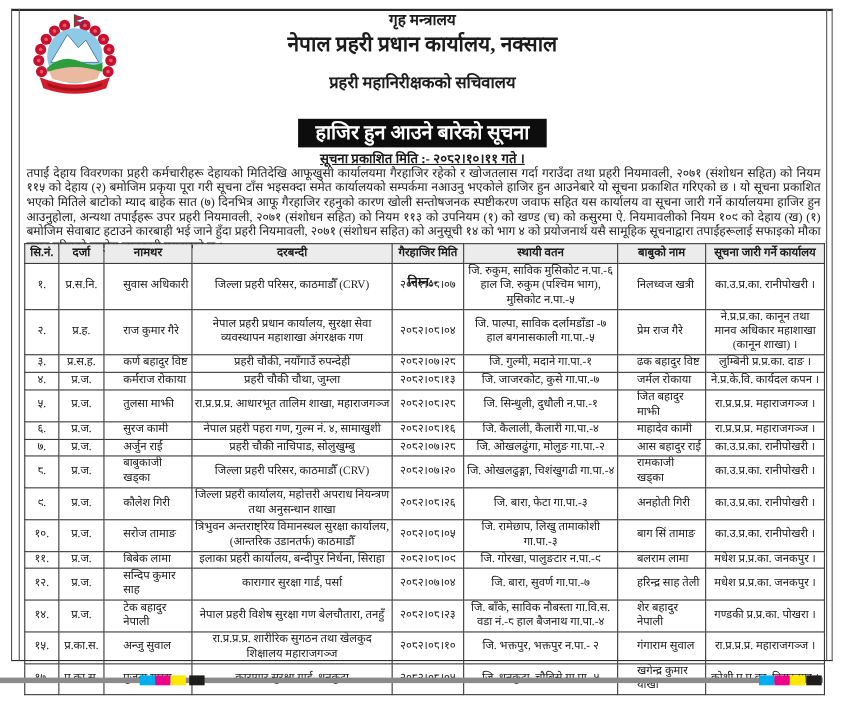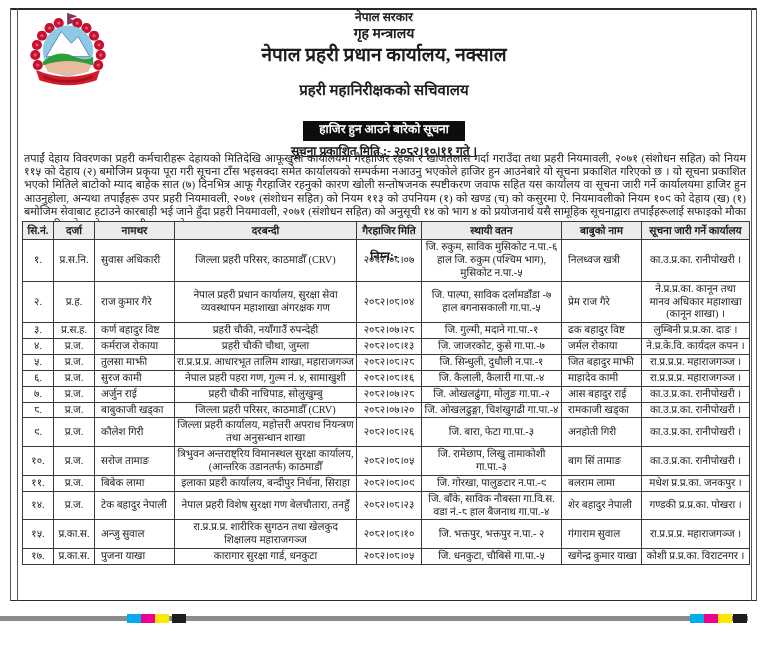--- a/index.html
+++ b/index.html
@@ -15,41 +15,41 @@
 
   
   .header-block{position:absolute;left:0;top:11px;width:768px;text-align:center;line-height:1.15;}
   .h-gov{font-size:12px;font-weight:bold;margin:0;}
   .h-ministry{font-size:14px;font-weight:bold;margin:1px 0 0;}
   .h-office{font-size:19px;font-weight:bold;margin:2px 0 16px;}
   .h-secretariat{font-size:15px;font-weight:bold;margin:2px 0 0;}
   .h-dept{font-size:14px;font-weight:bold;margin:1px 0 0;}
   .h-section{font-size:13px;font-weight:bold;margin:1px 0 0;}
   .notice-box{display:inline-block;margin:4px 0 0;background:#0d0d0d;color:#ffffff;
-    font-size:12px;font-weight:bold;padding:2px 16px 4px;}
+    font-size:18px;font-weight:bold;padding:2px 16px 4px;}
   .h-date{font-size:12px;font-weight:bold;margin:4px 0 0;text-decoration:underline;}
 
   
   .emblem{position:absolute;left:26px;top:10px;width:84px;height:90px;}
 
   
   .paragraph{position:absolute;left:24px;top:152px;width:722px;
     font-size:11px;line-height:13.2px;text-align:justify;}
   .nimna{position:absolute;left:0;top:204px;width:768px;text-align:center;
     font-size:11.5px;font-weight:bold;margin-top:44px;}
 
   
   table.notice{position:absolute;left:22px;top:221px;width:727px;
     border-collapse:collapse;table-layout:fixed;
     font-size:10.3px;line-height:1.25;}
   table.notice th,table.notice td{border:1px solid #3a3a3a;padding:1px 2px;
     vertical-align:middle;text-align:center;overflow:hidden;}
   table.notice{border:1.5px solid #222;}
   table.notice th{background:#ececec;font-weight:bold;font-size:10.5px;padding:2px 1px;}
-  table.notice td.col-2,table.notice td.col-6{text-align:left;padding-left:6px;}
+  table.notice td.col-2,table.notice td.col-6{text-align:left;padding-left:17px;}
   col.c0{width:31px;} col.c1{width:41px;} col.c2{width:80px;} col.c3{width:182px;}
   col.c4{width:65px;} col.c5{width:140px;} col.c6{width:80px;} col.c7{width:108px;}
 
   
   .print-bar{position:absolute;left:0;top:616px;width:748px;height:5px;background:#8b8b8b;}
   .patch{position:absolute;top:614px;width:14px;height:9px;}
   .pg1-c{left:127px;} .pg1-m{left:141px;} .pg1-y{left:155px;} .pg1-k{left:172px;}
   .pg2-c{left:690px;} .pg2-m{left:704px;} .pg2-y{left:718px;} .pg2-k{left:733px;}
 </style>
 </head>
@@ -102,21 +102,20 @@
 
     <rect x="49" y="0" width="1.6" height="14" fill="#7a4a21"></rect>
     <path d="M50.5,1 L60,4 L50.5,7 Z" fill="#d31c2a" stroke="#1d3c8f" stroke-width="0.8"></path>
     <path d="M50.5,7 L60,10 L50.5,13 Z" fill="#d31c2a" stroke="#1d3c8f" stroke-width="0.8"></path>
 
     <path d="M12,68 Q50,84 88,68 L84,80 Q50,92 16,80 Z" fill="#d31c2a"></path>
     <path d="M20,74 Q50,86 80,74 L79,78 Q50,88 21,78 Z" fill="#a80f1e"></path>
   </svg>
 
   <div class="header-block">
-    <p class="h-gov">नेपाल सरकार</p>
     <p class="h-ministry">गृह मन्त्रालय</p>
     <p class="h-office">नेपाल प्रहरी प्रधान कार्यालय, नक्साल</p>
     <p class="h-secretariat">प्रहरी महानिरीक्षकको सचिवालय</p>
     <br>
     <span class="notice-box">हाजिर हुन आउने बारेको सूचना</span>
     <p class="h-date">सूचना प्रकाशित मिति :- २०८२।१०।११ गते ।</p>
   </div>
 
   <div class="paragraph">तपाईं देहाय विवरणका प्रहरी कर्मचारीहरू देहायको मितिदेखि आफूखुसी कार्यालयमा गैरहाजिर रहेको र खोजतलास गर्दा गराउँदा तथा प्रहरी नियमावली, २०७१ (संशोधन सहित) को नियम ११५ को देहाय (२) बमोजिम प्रकृया पूरा गरी सूचना टाँस भइसक्दा समेत कार्यालयको सम्पर्कमा नआउनु भएकोले हाजिर हुन आउनेबारे यो सूचना प्रकाशित गरिएको छ । यो सूचना प्रकाशित भएको मितिले बाटोको म्याद बाहेक सात (७) दिनभित्र आफू गैरहाजिर रहनुको कारण खोली सन्तोषजनक स्पष्टीकरण जवाफ सहित यस कार्यालय वा सूचना जारी गर्ने कार्यालयमा हाजिर हुन आउनुहोला, अन्यथा तपाईंहरू उपर प्रहरी नियमावली, २०७१ (संशोधन सहित) को नियम ११३ को उपनियम (१) को खण्ड (च) को कसुरमा ऐ. नियमावलीको नियम १०९ को देहाय (ख) (१) बमोजिम सेवाबाट हटाउने कारबाही भई जाने हुँदा प्रहरी नियमावली, २०७१ (संशोधन सहित) को अनुसूची १४ को भाग ४ को प्रयोजनार्थ यसै सामूहिक सूचनाद्वारा तपाईंहरूलाई सफाइको मौका प्रदान गरिएको व्यहोरा जानकारी गराइएको छ ।</div>
   <div class="nimna">निम्न:-</div>
@@ -249,20 +248,30 @@
           <td class="col-0">११.</td>
           <td class="col-1">प्र.ज.</td>
           <td class="col-2">बिबेक लामा</td>
           <td class="col-3">इलाका प्रहरी कार्यालय, बन्दीपुर निर्धना, सिराहा</td>
           <td class="col-4">२०८२।०८।०९</td>
           <td class="col-5">जि. गोरखा, पालुङटार न.पा.-९</td>
           <td class="col-6">बलराम लामा</td>
           <td class="col-7">मधेश प्र.प्र.का. जनकपुर ।</td>
         </tr>
         <tr>
+          <td class="col-0">१२.</td>
+          <td class="col-1">प्र.ज.</td>
+          <td class="col-2">सन्दिप कुमार साह</td>
+          <td class="col-3">कारागार सुरक्षा गार्ड, पर्सा</td>
+          <td class="col-4">२०८२।०७।०४</td>
+          <td class="col-5">जि. बारा, सुवर्ण गा.पा.-७</td>
+          <td class="col-6">हरिन्द्र साह तेली</td>
+          <td class="col-7">मधेश प्र.प्र.का. जनकपुर ।</td>
+        </tr>
+        <tr>
           <td class="col-0">१४.</td>
           <td class="col-1">प्र.ज.</td>
           <td class="col-2">टेक बहादुर नेपाली</td>
           <td class="col-3">नेपाल प्रहरी विशेष सुरक्षा गण बेलचौतारा, तनहुँ</td>
           <td class="col-4">२०८२।०८।२३</td>
           <td class="col-5">जि. बाँके, साविक नौबस्ता गा.वि.स. वडा नं.-८ हाल बैजनाथ गा.पा.-४</td>
           <td class="col-6">शेर बहादुर नेपाली</td>
           <td class="col-7">गण्डकी प्र.प्र.का. पोखरा ।</td>
         </tr>
         <tr>

